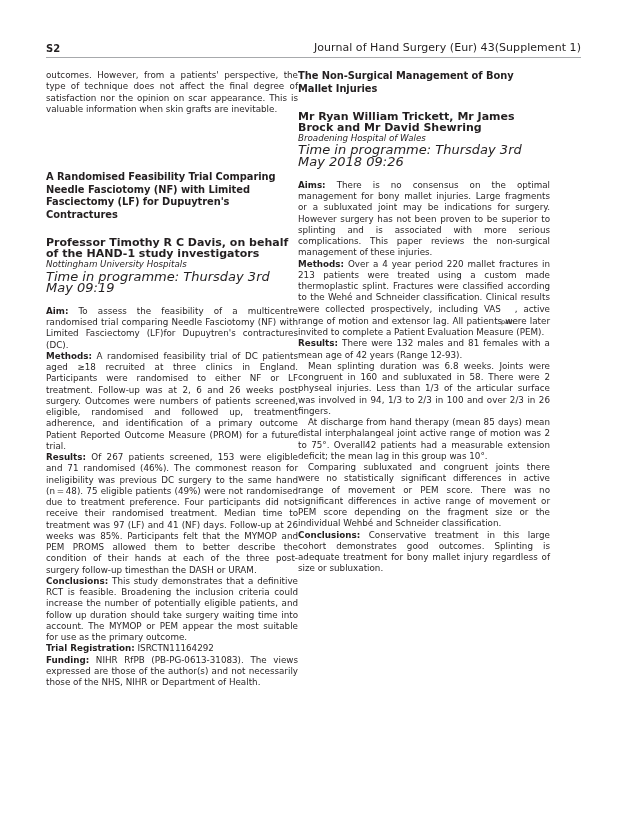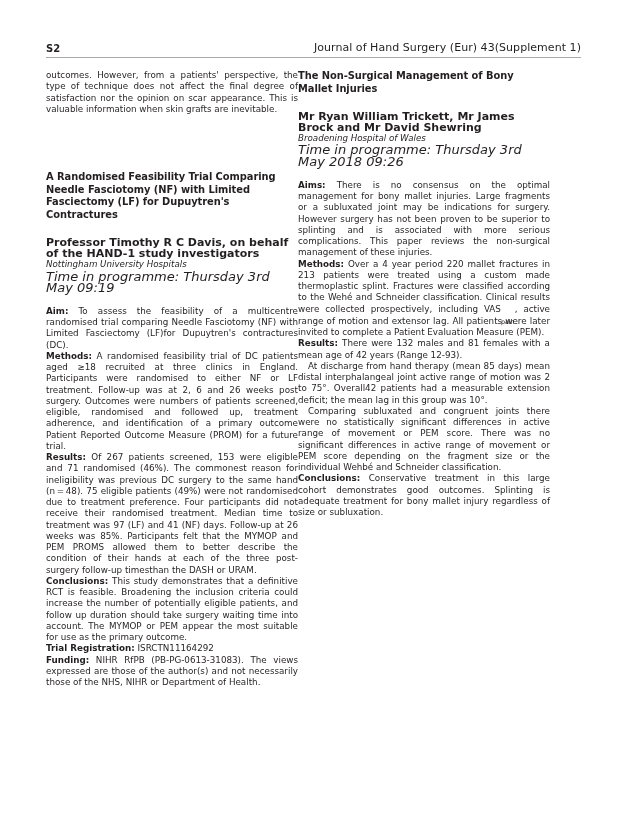--- a/index.html
+++ b/index.html
@@ -191,20 +191,21 @@
       </p>
 
       <p class="body-text">
         <span class="lead">Methods:</span><span> Over a 4 year period 220 mallet fractures in 213 patients were treated using a custom made thermoplastic splint. Fractures were classified according to the Wehé and Schneider classification. Clinical results were collected prospectively, including VAS</span><sub>pain</sub><span>, active range of motion and extensor lag. All patients were later invited to complete a Patient Evaluation Measure (PEM).</span>
       </p>
 
       <p class="body-text">
         <span class="lead">Results:</span><span> There were 132 males and 81 females with a mean age of 42 years (Range 12-93).</span>
       </p>
 
+      <p class="body-text indent">Mean splinting duration was 6.8 weeks. Joints were congruent in 160 and subluxated in 58. There were 2 physeal injuries. Less than 1/3 of the articular surface was involved in 94, 1/3 to 2/3 in 100 and over 2/3 in 26 fingers.</p>
       <p class="body-text indent">At discharge from hand therapy (mean 85 days) mean distal interphalangeal joint active range of motion was 2 to 75°. Overall42 patients had a measurable extension deficit; the mean lag in this group was 10°.</p>
       <p class="body-text indent">Comparing subluxated and congruent joints there were no statistically significant differences in active range of movement or PEM score. There was no significant differences in active range of movement or PEM score depending on the fragment size or the individual Wehbé and Schneider classification.</p>
 
       <p class="body-text">
         <span class="lead">Conclusions:</span><span> Conservative treatment in this large cohort demonstrates good outcomes. Splinting is adequate treatment for bony mallet injury regardless of size or subluxation.</span>
       </p>
 
     </div>
 
   </div>

